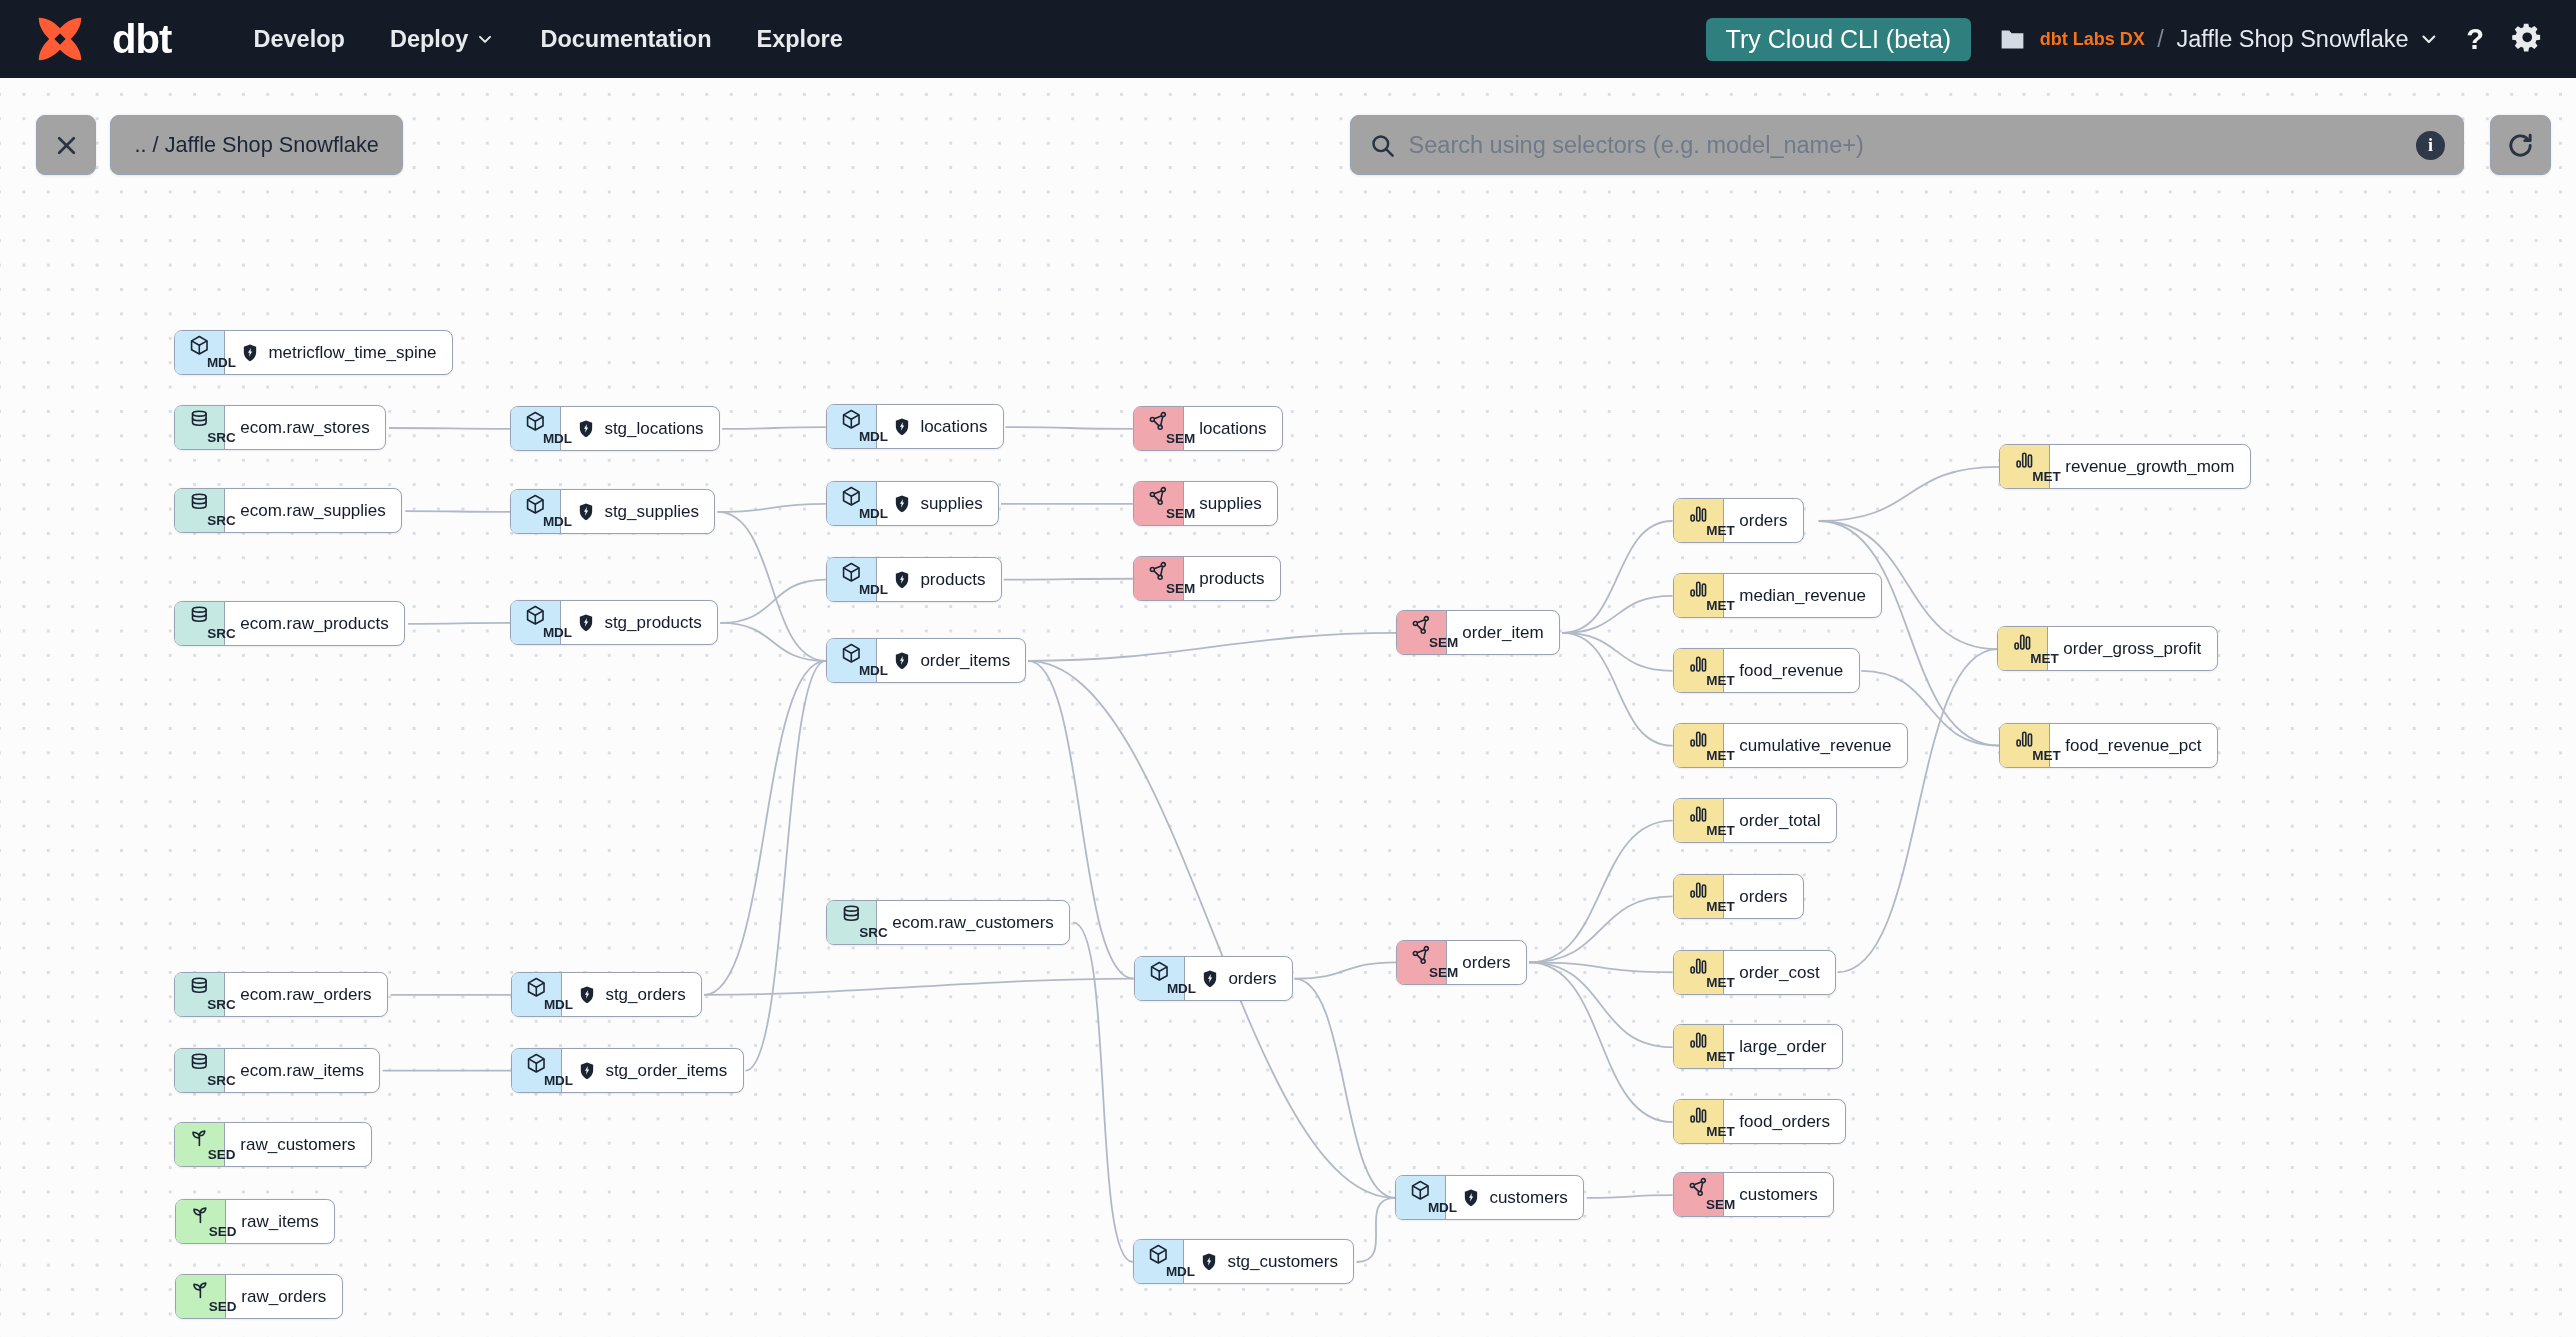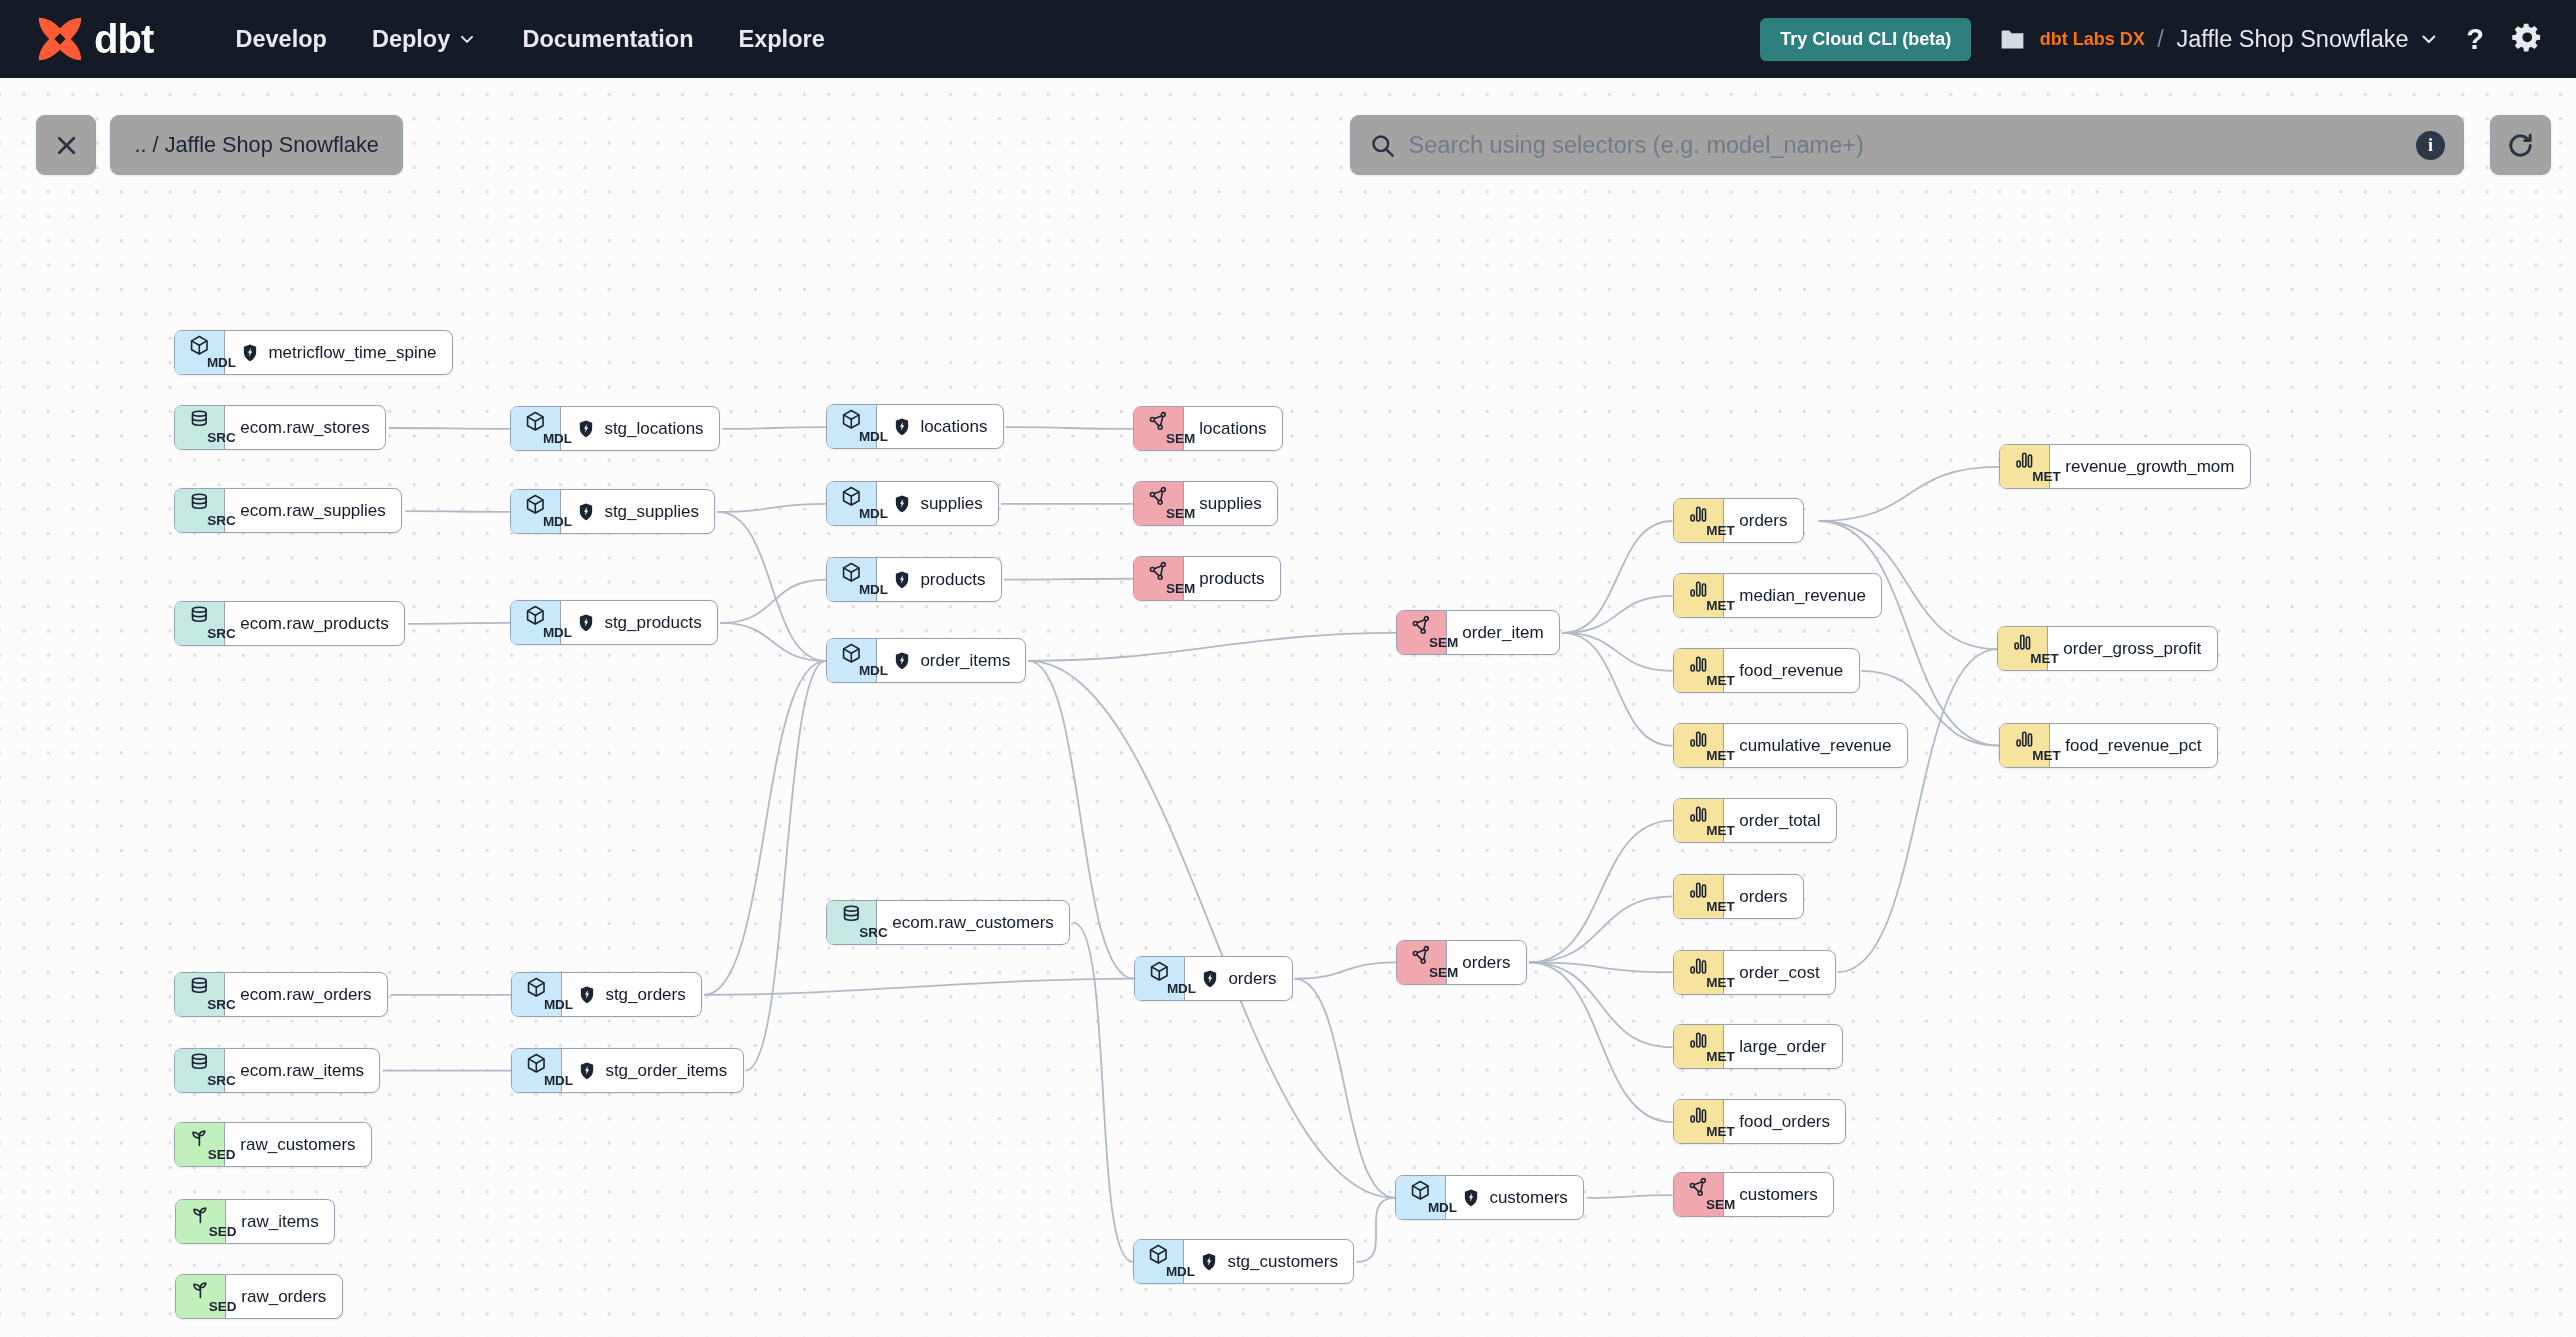--- a/index.html
+++ b/index.html
@@ -8,29 +8,29 @@
 
   
   .canvas { position:absolute; inset:0; background:#fcfcfd;
     background-image:radial-gradient(circle,#d9dee4 1.5px,transparent 1.7px);
     background-size:24.4px 24.4px; background-position:11.7px 9px; z-index:0; }
   #edges-svg { position:absolute; inset:0; z-index:1; }
 
   
   .navbar { position:absolute; top:0; left:0; width:100%; height:78px;
     background:#141b26; display:flex; align-items:center; z-index:5; padding:0 32.5px 0 34px; }
-  .brand { display:flex; align-items:center; gap:8px; cursor:pointer; }
+  .brand { display:flex; align-items:center; gap:26px; cursor:pointer; }
   .brand svg { width:52px; height:52px; }
   .brand-text { color:#fff; font-size:40px; font-weight:700; letter-spacing:-0.9px; }
   .nav-menu { display:flex; align-items:center; gap:45px; margin-left:82px; }
   .nav-item { color:#e8ebee; font-size:23.5px; font-weight:600; display:flex;
     align-items:center; gap:7.2px; cursor:pointer; }
   .nav-item svg { width:20px; height:20px; }
   .nav-right { margin-left:auto; display:flex; align-items:center; gap:27px; }
-  .cta-btn { background:#2e7f7d; color:#fff; font-size:18px; font-weight:700;
+  .cta-btn { background:#2e7f7d; color:#fff; font-size:25px; font-weight:400;
     border:none; border-radius:6.3px; height:43px; padding:0 20px; cursor:pointer;
     font-family:"Liberation Sans",sans-serif; }
   .account { display:flex; align-items:center; gap:12.6px; }
   .account svg.folder { width:29px; height:29px; }
   .acct-name { color:#f97316; font-size:18px; font-weight:700; }
   .acct-sep { color:#7d8796; font-size:23.5px; }
   .proj-switch { display:flex; align-items:center; gap:9px; cursor:pointer; }
   .proj-name { color:#e6eaee; font-size:23.5px; font-weight:400; }
   .proj-switch svg { width:21.7px; height:21.7px; }
   .help-glyph { color:#f2f4f7; font-size:29px; font-weight:700; cursor:pointer; }

